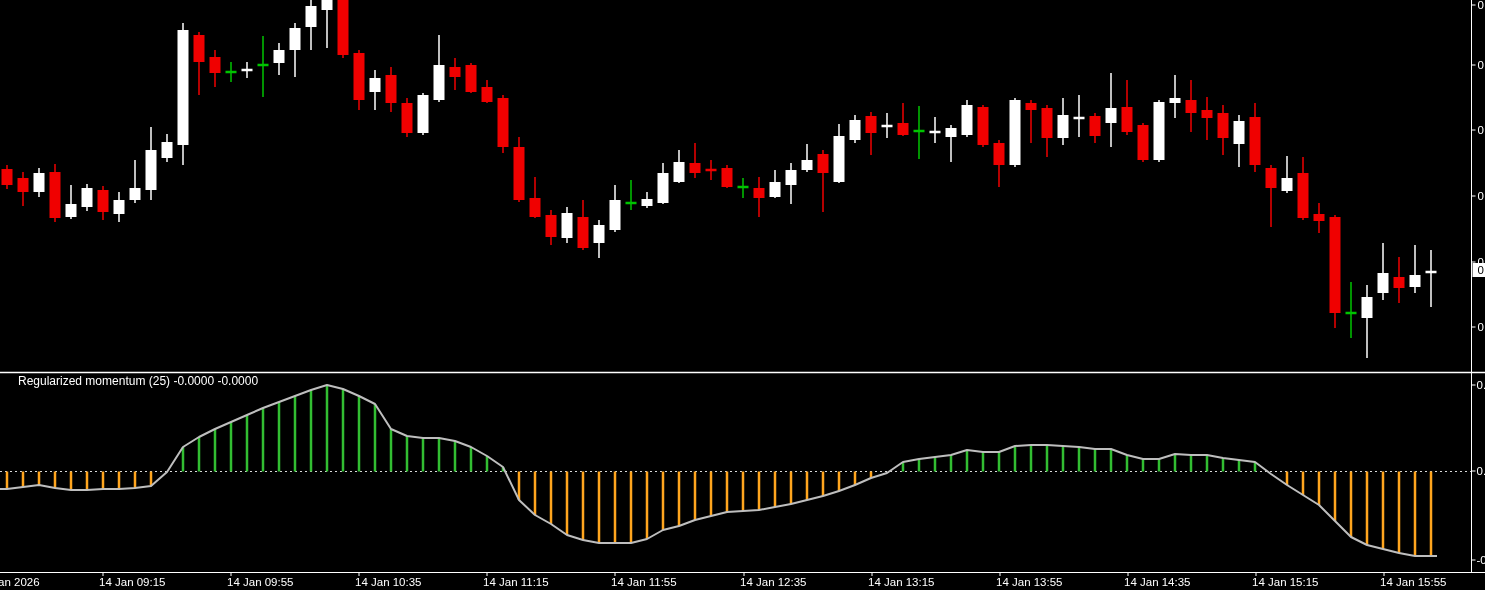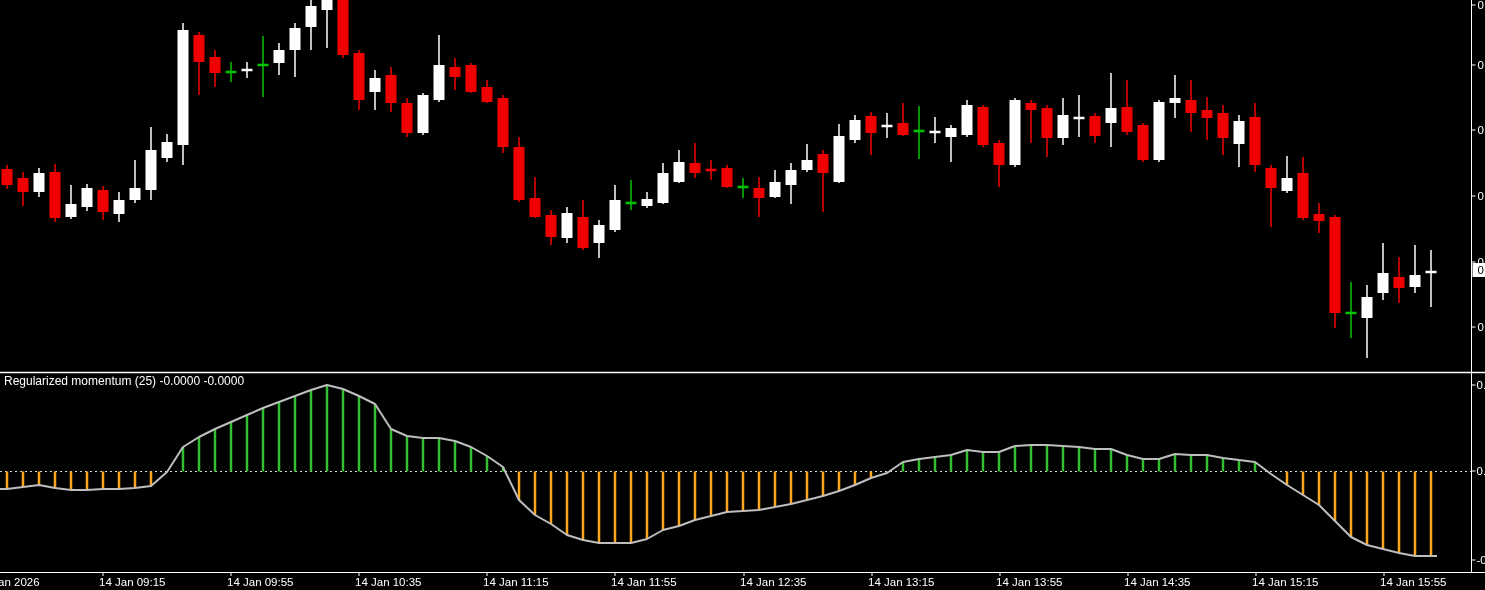--- a/index.html
+++ b/index.html
@@ -1,19 +1,19 @@
 <!DOCTYPE html>
 <html><head>
 <meta charset="utf-8">
 <style>
   html,body{margin:0;padding:0;background:#000;}
   #stage{position:relative;width:1485px;height:590px;background:#000;overflow:hidden;
          font-family:"Liberation Sans",sans-serif;}
   #chart{position:absolute;left:0;top:0;}
-  #indicator-label{position:absolute;left:4px;top:374px;color:#ffffff;font-size:12px;
+  #indicator-label{position:absolute;left:18px;top:374px;color:#ffffff;font-size:12px;
                    line-height:14px;white-space:nowrap;}
   text{font-family:"Liberation Sans",sans-serif;}
 </style>
 </head>
 <body>
 
 <div id="stage">
   <svg id="chart" width="1485" height="590" viewBox="0 0 1485 590">
       <rect x="0" y="0" width="1471.5" height="372" fill="transparent"></rect>
       <rect x="0" y="373" width="1471.5" height="198" fill="transparent"></rect>

